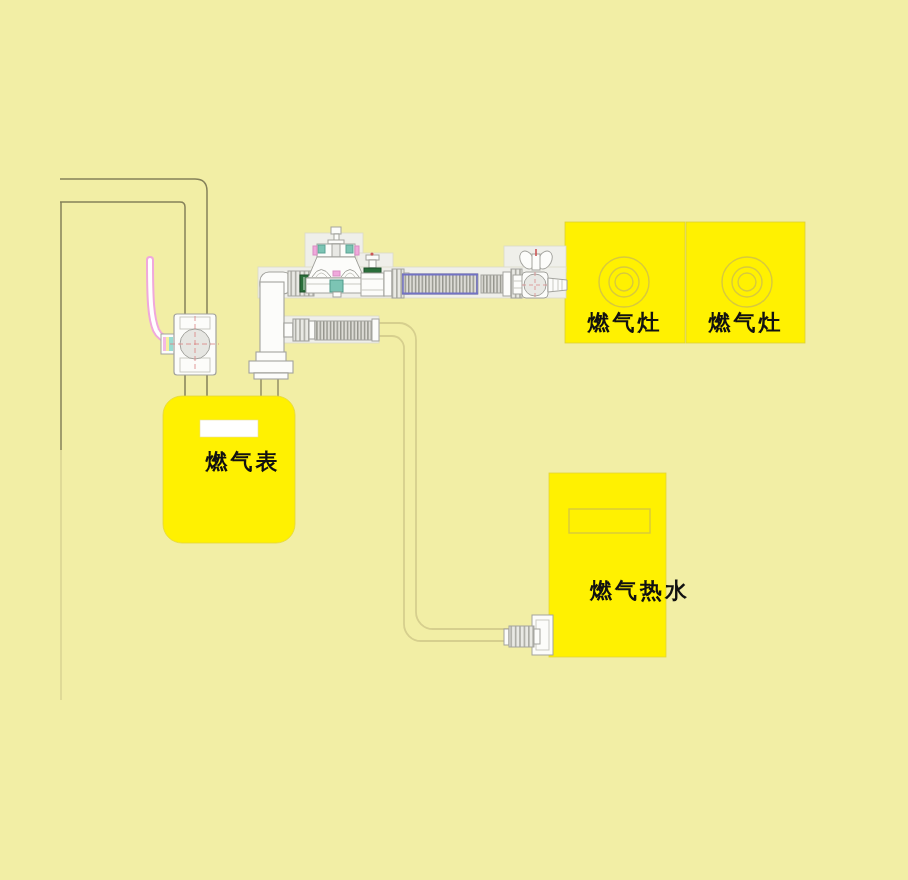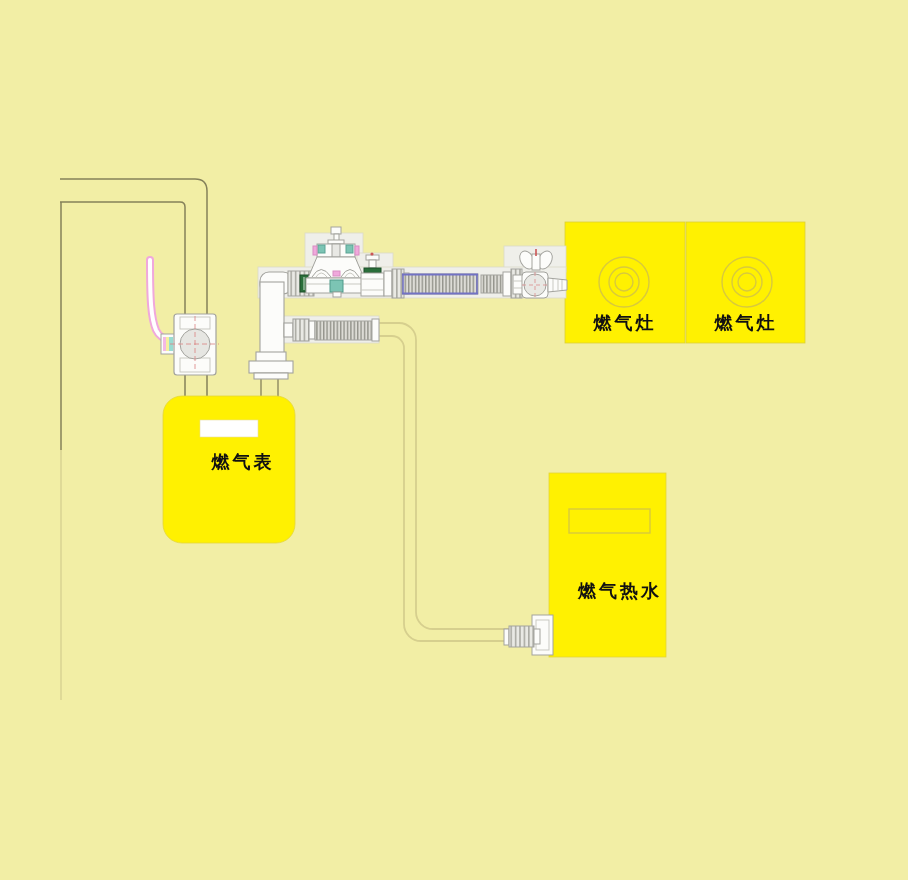--- a/index.html
+++ b/index.html
@@ -7,21 +7,21 @@
     position:relative;
     width:908px;height:880px;
     overflow:hidden;
     font-family:"DejaVu Sans","Liberation Sans",sans-serif;
   }
   .diagram-svg{position:absolute;left:0;top:0;}
   .appliance-label{
     position:absolute;
     color:#111;
     font-weight:700;
-    font-size:18px;
+    font-size:22px;
     letter-spacing:3px;
     white-space:nowrap;
     transform:translate(-50%,-50%);
   }
 </style>
 </head>
 <body>
 
 <div class="stage" style="background:#f2eea5">
 
@@ -211,15 +211,15 @@
     <rect x="534" y="629" width="6" height="15" fill="#fcfcfa"></rect>
   </g>
 </svg>
 
 <span class="appliance-label" style="left:243px;top:462px">燃气表</span>
 
 <span class="appliance-label" style="left:625px;top:323px">燃气灶</span>
 
 <span class="appliance-label" style="left:746px;top:323px">燃气灶</span>
 
-<span class="appliance-label" style="left:620px;top:591px">燃气热水</span>
+<span class="appliance-label" style="left:640px;top:591px">燃气热水</span>
 
 </div>
 
 </body></html>

